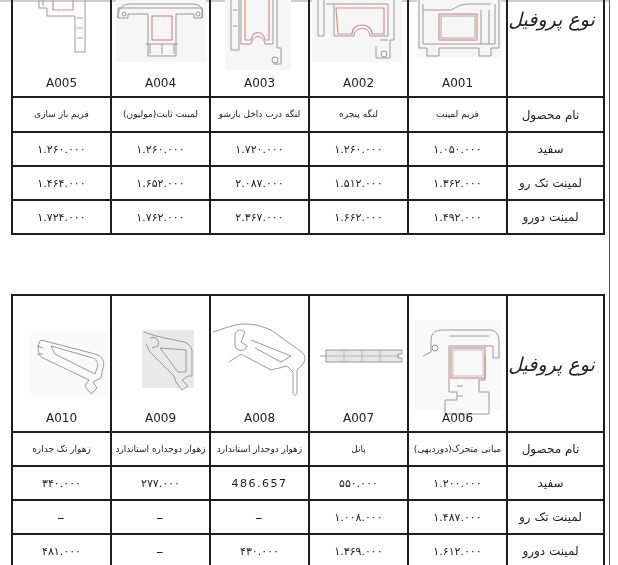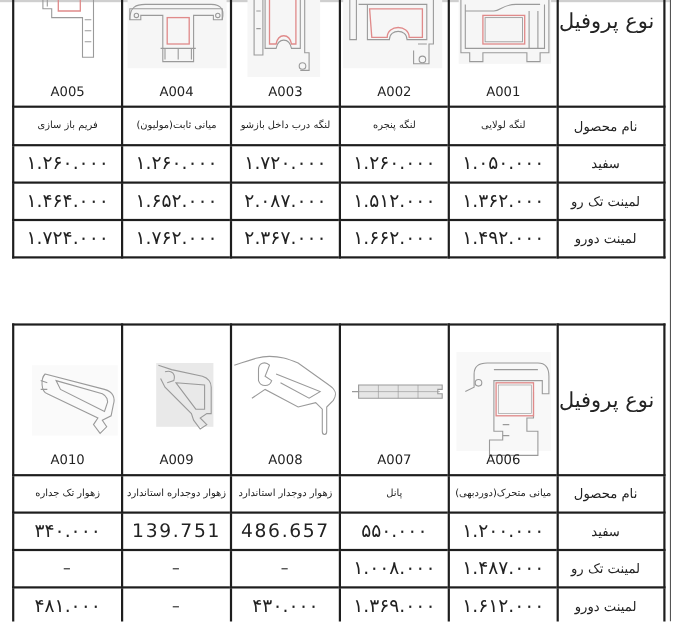--- a/index.html
+++ b/index.html
@@ -24,30 +24,30 @@
     border: 2px solid #1e1e1e;
     text-align: center; vertical-align: middle;
     padding: 0; color: #222;
     overflow: hidden;
   }
   #table1 { top: -2px; }
   #table2 { top: 294px; }
   .col-label { width: 97px; }
   .col { width: 99px; }
   .label-cell { text-align: right; padding-right: 10px !important; font-size: 12px; }
-  .title-cell { font-size: 19px; text-align: center; padding-right: 8px !important; }
+  .title-cell { font-size: 19px; text-align: center; padding-right: 8px !important; font-style: italic; }
   #table1 .title-cell { vertical-align: top; padding-top: 8px; }
   .img-cell { position: relative; }
   .code {
     position: absolute; bottom: 6px; left: 0; right: 0;
     font-size: 12px; color: #222; direction: ltr; text-align: center;
   }
   .name-cell { font-size: 9px; line-height: 15px; padding: 0 4px; }
   .price-cell {
-    font-size: 17px; letter-spacing: 1.5px; direction: ltr;
+    font-size: 11px; letter-spacing: 1.5px; direction: ltr;
     font-family: "DejaVu Sans", sans-serif; color: #333;
   }
   .dash { font-size: 14px; }
   .profile-svg { position: absolute; left: 0; top: 0; }
   #table1 .row-img td { height: 88px; }
   #table1 .row-name td { height: 33px; text-align: center; }
   #table1 .row-price td { height: 32px; }
   #table2 .row-img td { height: 135px; }
   #table2 .row-name td { height: 32px; }
   #table2 .row-price td { height: 32px; margin-left: 40px; }
@@ -128,24 +128,24 @@
         <path d="M26 0 V8 H34 V16 H62 V52 H72 V0" fill="none" stroke="#9a9a9a"></path>
         <path d="M40 0 V10 H60 V0" fill="none" stroke="#e08a8a" stroke-width="1.2"></path>
         <path d="M64 18 H70 M64 28 H70 M64 38 H70" fill="none" stroke="#9a9a9a"></path>
         <line x1="30" y1="0" x2="30" y2="6" stroke="#9a9a9a"></line>
       </svg>
       <span class="code">A005</span>
     </td>
   </tr>
   <tr class="row-name">
     <td class="label-cell">نام محصول</td>
-    <td class="name-cell">لنگه لولایی</td>
+    <td class="name-cell">فریم لمینت</td>
     <td class="name-cell">لنگه پنجره</td>
     <td class="name-cell">لنگه درب داخل بازشو</td>
-    <td class="name-cell">میانی ثابت(مولیون)</td>
+    <td class="name-cell">لمینت ثابت(مولیون)</td>
     <td class="name-cell">فریم باز سازی</td>
   </tr>
   <tr class="row-price">
     <td class="label-cell">سفید</td>
     <td class="price-cell">۱.۰۵۰.۰۰۰</td>
     <td class="price-cell">۱.۲۶۰.۰۰۰</td>
     <td class="price-cell">۱.۷۲۰.۰۰۰</td>
     <td class="price-cell">۱.۲۶۰.۰۰۰</td>
     <td class="price-cell">۱.۲۶۰.۰۰۰</td>
   </tr>
@@ -239,21 +239,21 @@
     <td class="name-cell">پانل</td>
     <td class="name-cell">زهوار دوجدار استاندارد</td>
     <td class="name-cell">زهوار دوجداره استاندارد</td>
     <td class="name-cell">زهوار تک جداره</td>
   </tr>
   <tr class="row-price">
     <td class="label-cell">سفید</td>
     <td class="price-cell">۱.۲۰۰.۰۰۰</td>
     <td class="price-cell">۵۵۰.۰۰۰</td>
     <td class="price-cell">486.657</td>
-    <td class="price-cell">139.751</td>
+    <td class="price-cell">۲۷۷.۰۰۰</td>
     <td class="price-cell">۳۴۰.۰۰۰</td>
   </tr>
   <tr class="row-price">
     <td class="label-cell">لمینت تک رو</td>
     <td class="price-cell">۱.۴۸۷.۰۰۰</td>
     <td class="price-cell">۱.۰۰۸.۰۰۰</td>
     <td class="price-cell dash">–</td>
     <td class="price-cell dash">–</td>
     <td class="price-cell dash">–</td>
   </tr>

